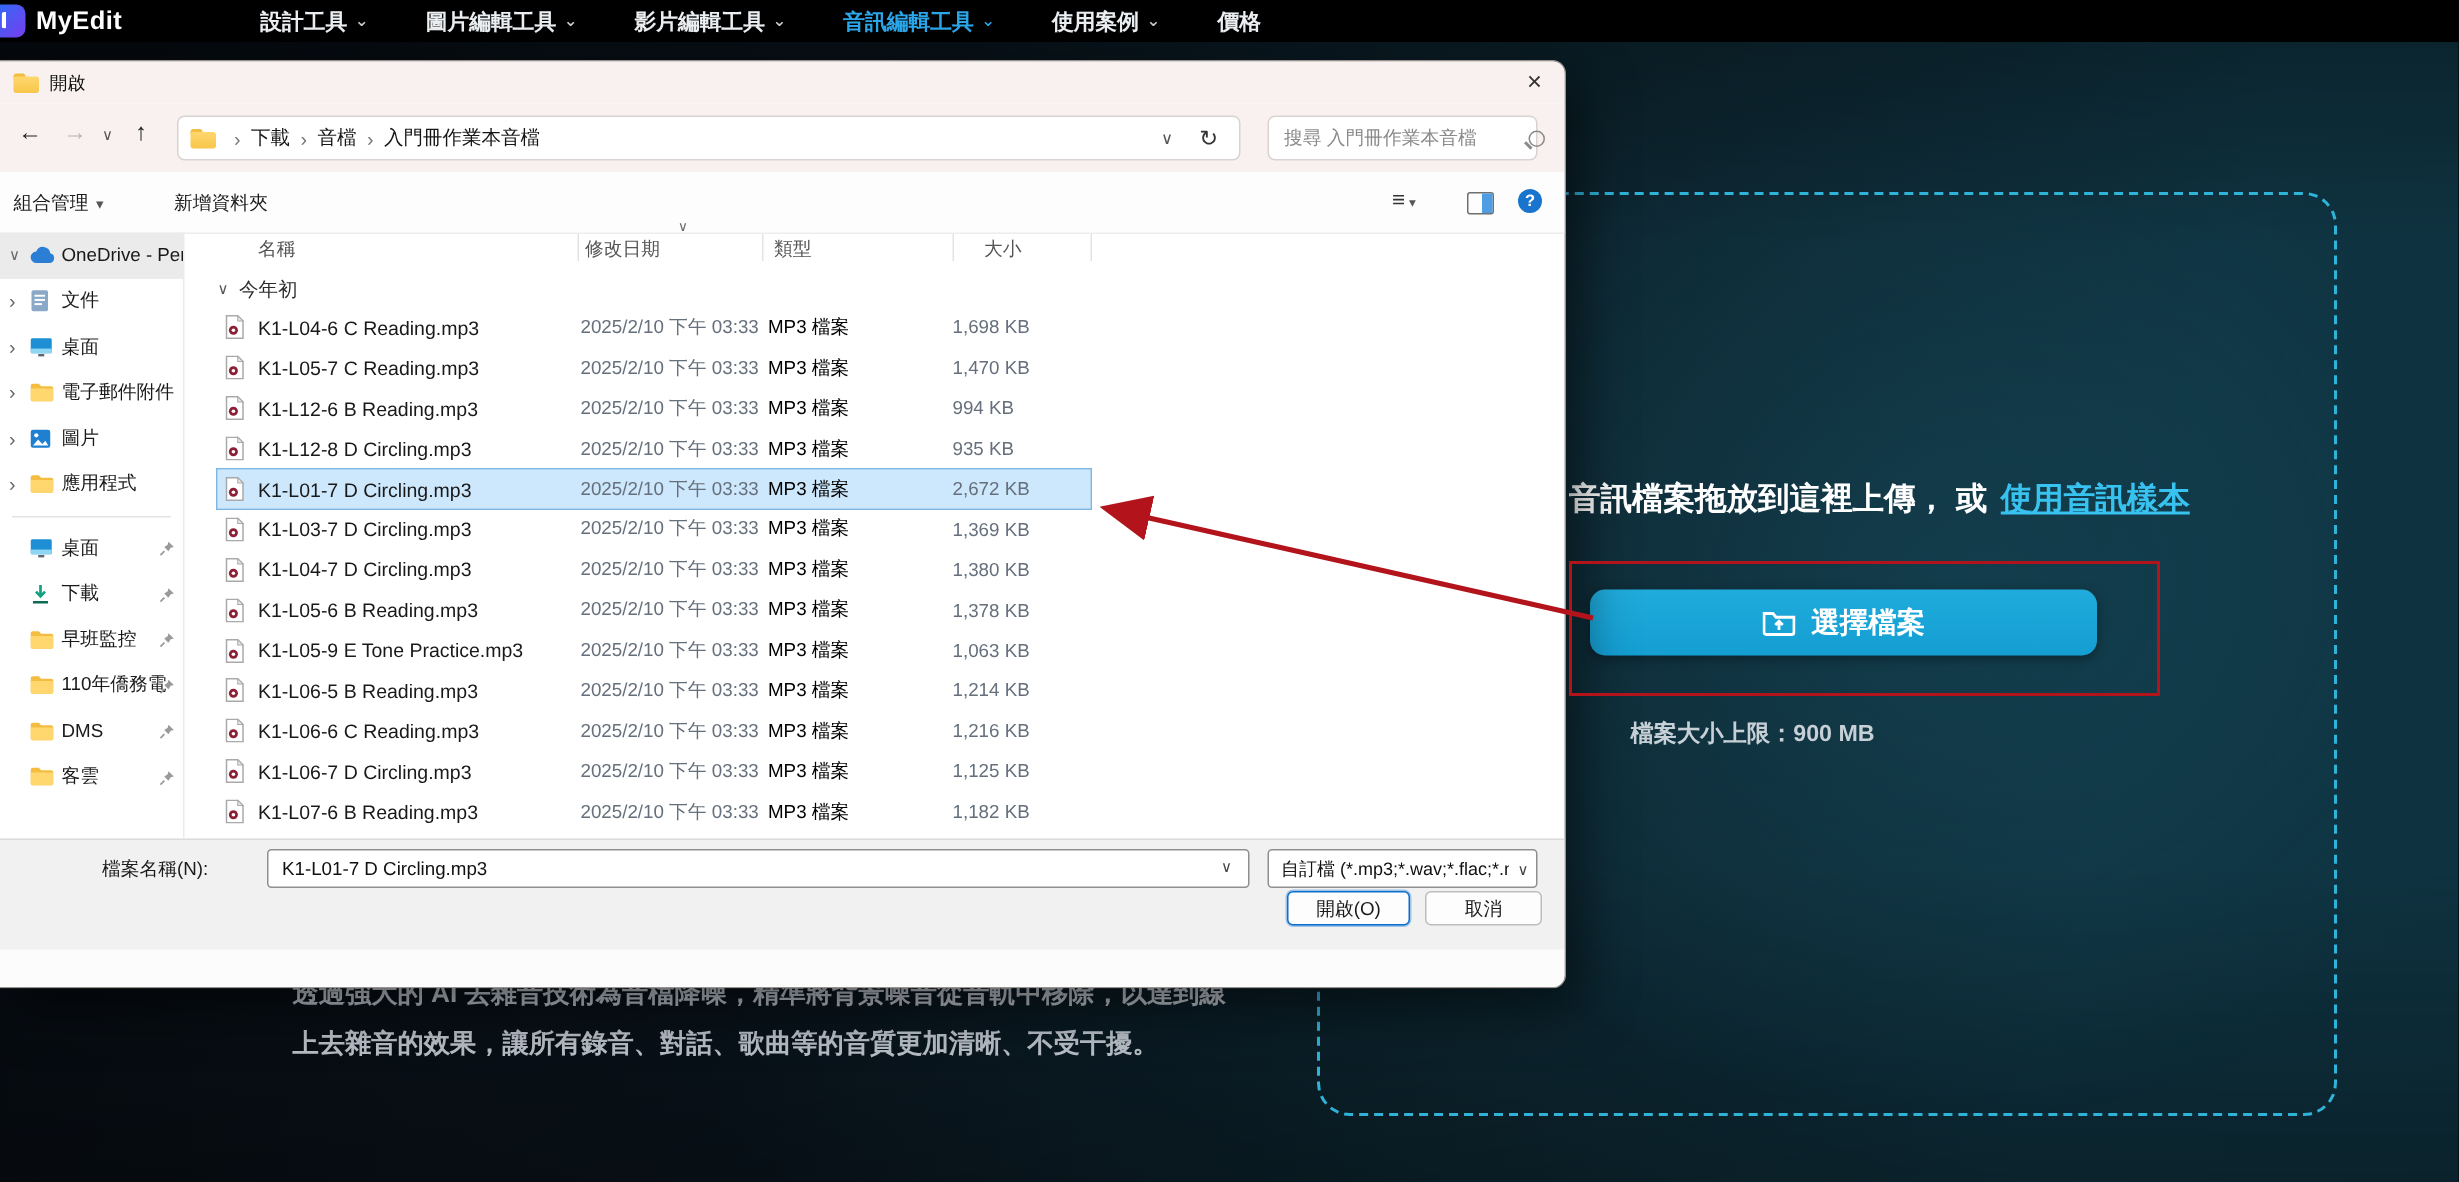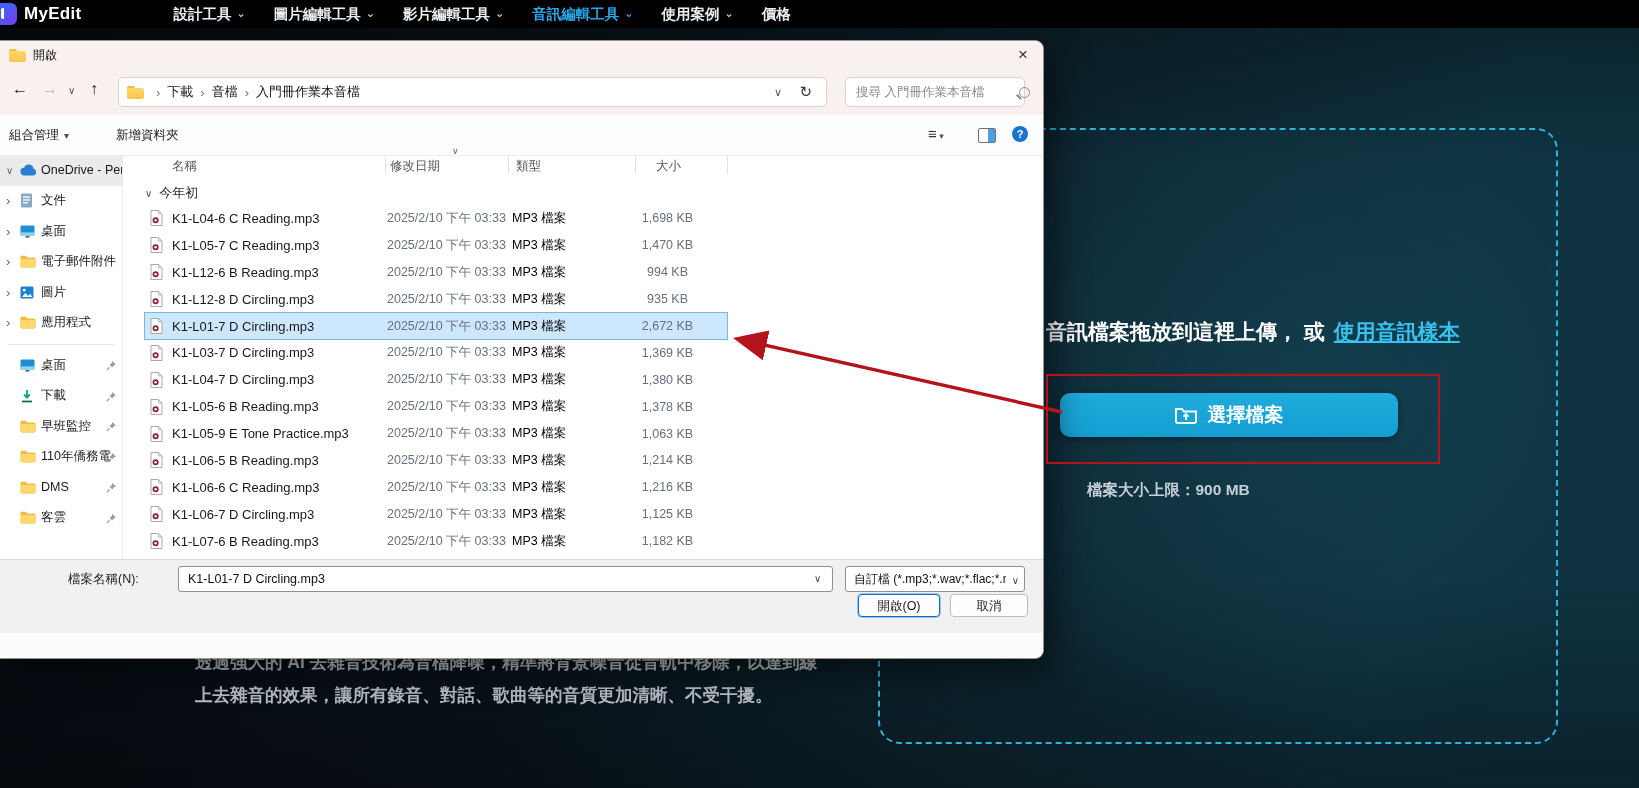--- a/index.html
+++ b/index.html
@@ -16,21 +16,21 @@
     background:radial-gradient(ellipse at 62% 42%,rgba(32,96,116,.30),rgba(0,0,0,0) 72%);z-index:1;}
 
   
   .topnav{left:0;top:0;width:1639px;height:28px;background:#000;z-index:6;display:flex;align-items:center;}
   .brand{display:flex;align-items:center;margin-left:0;}
   .brand-icon{width:22px;height:22px;margin-left:-5px;border-radius:6px;
     background:linear-gradient(135deg,#2a6cf5,#7a3ff0);display:inline-block;position:relative;}
   .brand-icon::after{content:"";position:absolute;left:6px;top:5px;width:9px;height:11px;
     border-left:3px solid #fff;border-radius:2px;}
   .brand-name{color:#fff;font-size:17px;font-weight:bold;margin-left:7px;letter-spacing:.3px;}
-  #nav-items{display:flex;gap:28px;margin-left:92px;align-items:center;}
+  #nav-items{display:flex;gap:38px;margin-left:92px;align-items:center;}
   .nav-item{color:#eceff2;font-size:14.5px;font-weight:bold;display:flex;align-items:center;gap:5px;cursor:pointer;}
   .nav-item .nav-chev{font-size:11px;color:#c9ccd0;transform:translateY(-1px);}
   .nav-item.active{color:#2ba6e8;}
   .nav-item.active .nav-chev{color:#2ba6e8;}
 
   
   .upload-prompt{left:1046px;top:318px;z-index:2;color:#fff;font-size:21px;font-weight:bold;white-space:nowrap;}
   .sample-link{color:#38c2ef;text-decoration:underline;margin-left:9px;cursor:pointer;}
   .choose-btn{left:1060px;top:393px;width:338px;height:44px;z-index:2;border-radius:10px;
     background:linear-gradient(180deg,#1fabdc,#149ed2);display:flex;align-items:center;justify-content:center;
@@ -102,21 +102,21 @@
   .group-header{left:145px;top:142px;height:20px;display:flex;align-items:center;gap:7px;
     font-size:13px;color:#2b2b2b;}
   .group-chev{font-size:10px;color:#555;}
   #file-rows{left:145px;top:164px;width:582px;}
   .file-row{display:flex;align-items:center;height:26.9px;cursor:pointer;}
   .file-row.selected{background:#cde7fc;outline:1px solid #7db6e3;}
   .f-ico{width:27px;padding-left:5px;box-sizing:border-box;display:flex;align-items:center;flex:none;}
   .f-name{width:215px;font-size:13px;color:#191919;white-space:nowrap;flex:none;}
   .f-date{width:125px;font-size:12.5px;color:#66707c;white-space:nowrap;flex:none;}
   .f-type{width:123px;font-size:12.5px;color:#000000;flex:none;}
-  .f-size{flex:1;font-size:12.5px;color:#66707c;text-align:center;padding-right:27px;}
+  .f-size{flex:1;font-size:12.5px;color:#66707c;text-align:left;padding-right:27px;}
 
   
   .dlg-bottom{left:0;top:518px;width:100%;height:74px;background:#f2f1f1;border-top:1px solid #dcdcdc;}
   .fn-label{position:absolute;left:68px;top:11px;font-size:12.5px;color:#1b1b1b;}
   .fn-input{position:absolute;left:178px;top:6px;width:655px;height:26px;border:1px solid #8f8f8f;
     border-radius:3px;background:#fff;box-sizing:border-box;font-size:12.5px;color:#111;
     padding:0 24px 0 9px;font-family:inherit;outline:none;}
   .fn-input-chev{position:absolute;left:814px;top:13px;font-size:10px;color:#444;cursor:pointer;}
   .ft-combo{position:absolute;left:845px;top:6px;width:180px;height:26px;border:1px solid #8f8f8f;
     border-radius:3px;background:#fff;box-sizing:border-box;display:flex;align-items:center;

